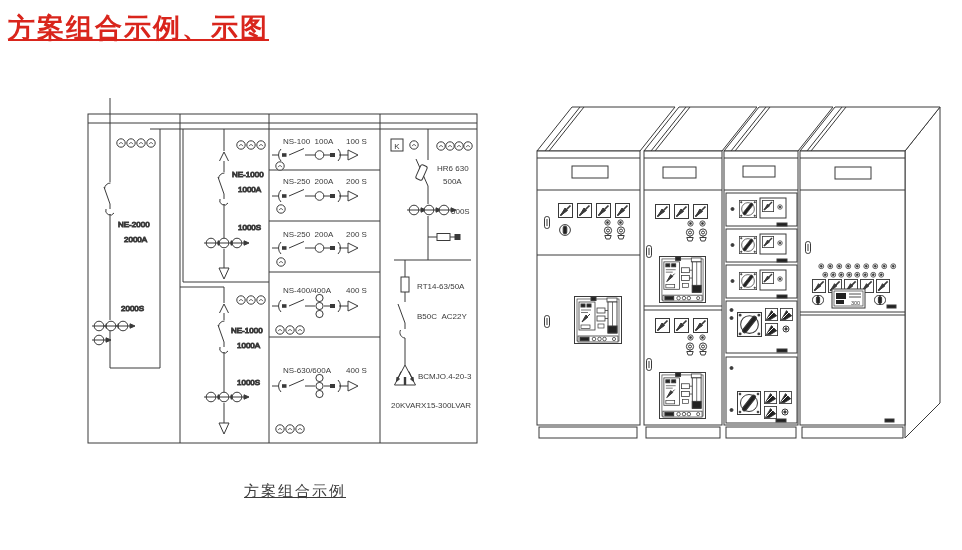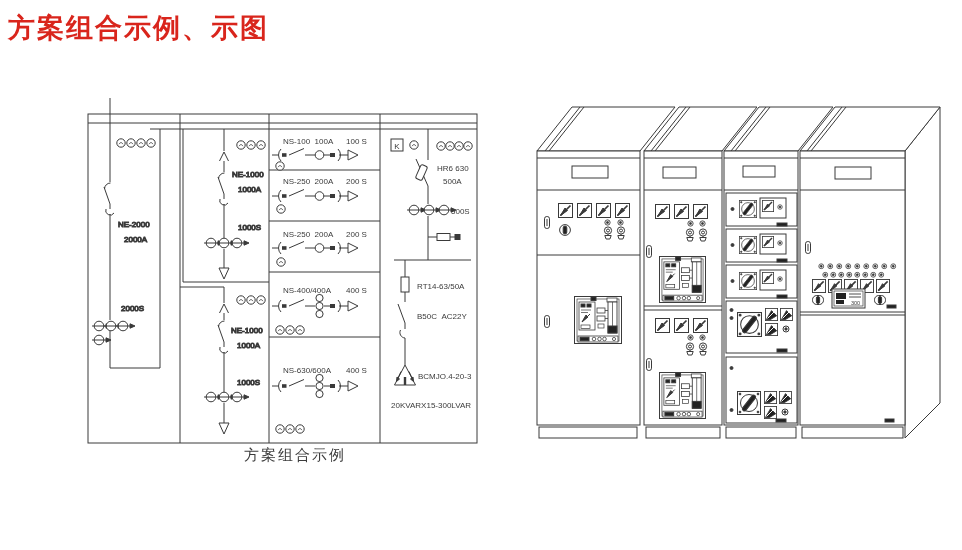--- a/index.html
+++ b/index.html
@@ -1,22 +1,22 @@
 <!DOCTYPE html>
 <html><head>
 <meta charset="utf-8">
 <style>
   html,body{margin:0;padding:0;background:#fff;}
   .page{position:relative;width:962px;height:550px;background:#ffffff;overflow:hidden;
         font-family:"Liberation Sans","DejaVu Sans",sans-serif;}
   .page-title{position:absolute;left:8px;top:10px;margin:0;font-size:27px;font-weight:bold;
-        color:#d9251c;letter-spacing:2px;}
+        color:#d9251c;letter-spacing:2px;text-decoration:underline;}
   .svg-abs{position:absolute;}
   .caption{position:absolute;color:#3c3c3c;font-size:15px;text-align:center;letter-spacing:2px;}
-  .caption-left{left:200px;top:446px;width:190px;}
+  .caption-left{left:200px;top:482px;width:190px;text-decoration:underline;}
   .caption-right{left:670px;top:466px;width:190px;}
   .figure-label{position:absolute;left:420px;top:552px;width:160px;text-align:center;
         font-size:14px;font-weight:bold;color:#4a4a4a;letter-spacing:3px;}
   svg text{font-family:"Liberation Sans","DejaVu Sans",sans-serif;fill:#3a3a3a;}
 </style>
 </head>
 <body>
 
 <div class="page">
 

